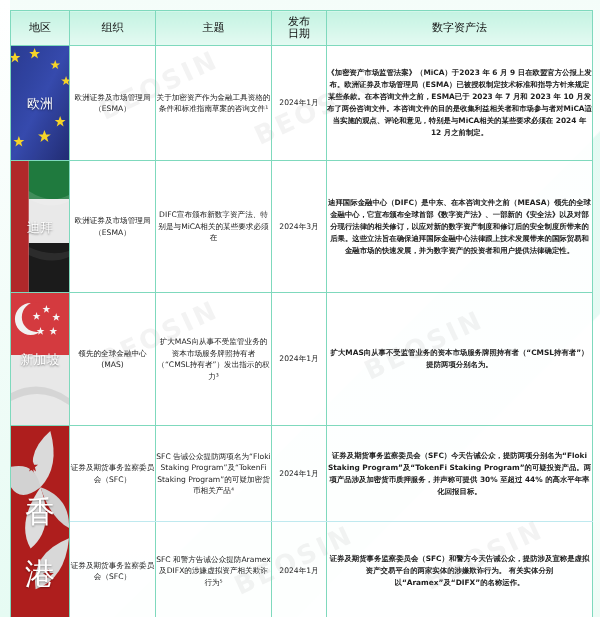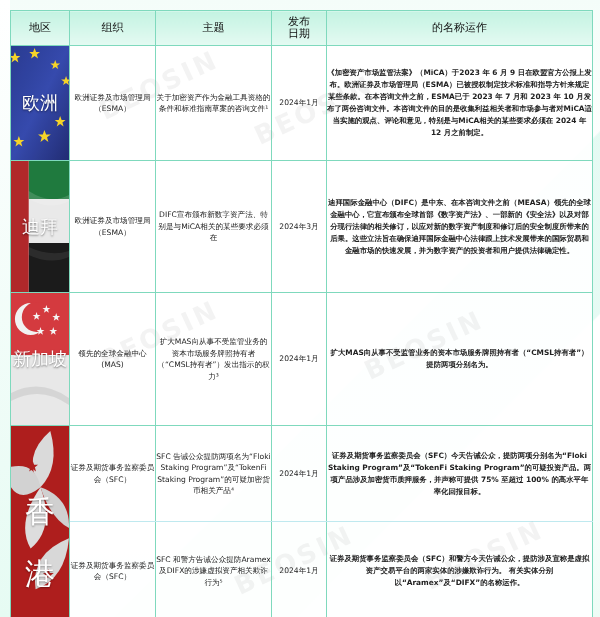--- a/index.html
+++ b/index.html
@@ -31,21 +31,21 @@
     line-height: 12px;
   }
   .col-region { width: 59px; }
   .col-org { width: 86px; }
   .col-topic { width: 116px; }
   .col-date { width: 55px; }
   .col-points { width: auto; }
   td.region-cell { position: relative; overflow: hidden; padding: 0; }
   .flag { position: absolute; inset: 0; }
   .region-label {
-    position: relative; z-index: 2; color: #fff; font-size: 18px;
+    position: relative; z-index: 2; color: #fff; font-size: 13px;
     text-shadow: 0 1px 2px rgba(0,0,0,0.5); letter-spacing: 0px;
   }
   .org, .topic, .date { font-size: 7.6px; line-height: 11.5px; color: #222; padding: 0 6px; }
   .points {
     font-size: 7.4px; line-height: 12px; color: #222; text-align: justify;
     padding: 0 9px 0 13px;
     font-weight: bold;
   }
   tr.r-eu td { height: 114px; }
   tr.r-dubai td { height: 131px; }
@@ -78,21 +78,21 @@
   </colgroup>
   <thead>
     <tr>
       <th>地区</th>
       <th>组织</th>
       <th>主题</th>
       <th>
         <div>发布</div>
         <div>日期</div>
       </th>
-      <th>的名称运作</th>
+      <th>数字资产法</th>
     </tr>
   </thead>
   <tbody>
 
     <tr class="r-eu">
       <td class="region-cell">
         <svg class="flag" viewBox="0 0 59 114" preserveAspectRatio="none" width="100%" height="100%">
           <defs>
             <linearGradient id="euG" x1="0" y1="0" x2="1" y2="1">
               <stop offset="0" stop-color="#1c2f8a"></stop>
@@ -177,21 +177,21 @@
           <rect width="59" height="190" fill="rgba(0,0,0,0.05)"></rect>
         </svg>
         <div class="hk-vert">
           <span style="margin-top:40px">香</span>
           <span style="margin-top:-30px">港</span>
         </div>
       </td>
       <td class="org">证券及期货事务监察委员会（SFC）</td>
       <td class="topic">SFC 告诫公众提防两项名为“Floki Staking Program”及“TokenFi Staking Program”的可疑加密货币相关产品⁴</td>
       <td class="date">2024年1月</td>
-      <td class="points">证券及期货事务监察委员会（SFC）今天告诫公众，提防两项分别名为“Floki Staking Program”及“TokenFi Staking Program”的可疑投资产品。两项产品涉及加密货币质押服务，并声称可提供 75% 至超过 100% 的高水平年率化回报目标。</td>
+      <td class="points">证券及期货事务监察委员会（SFC）今天告诫公众，提防两项分别名为“Floki Staking Program”及“TokenFi Staking Program”的可疑投资产品。两项产品涉及加密货币质押服务，并声称可提供 30% 至超过 44% 的高水平年率化回报目标。</td>
     </tr>
 
     <tr class="r-hk2">
       <td class="org">证券及期货事务监察委员会（SFC）</td>
       <td class="topic">SFC 和警方告诫公众提防Aramex及DIFX的涉嫌虚拟资产相关欺诈行为⁵</td>
       <td class="date">2024年1月</td>
       <td class="points">证券及期货事务监察委员会（SFC）和警方今天告诫公众，提防涉及宣称是虚拟资产交易平台的两家实体的涉嫌欺诈行为。 有关实体分别以“Aramex”及“DIFX”的名称运作。</td>
     </tr>
   </tbody>
 </table>

